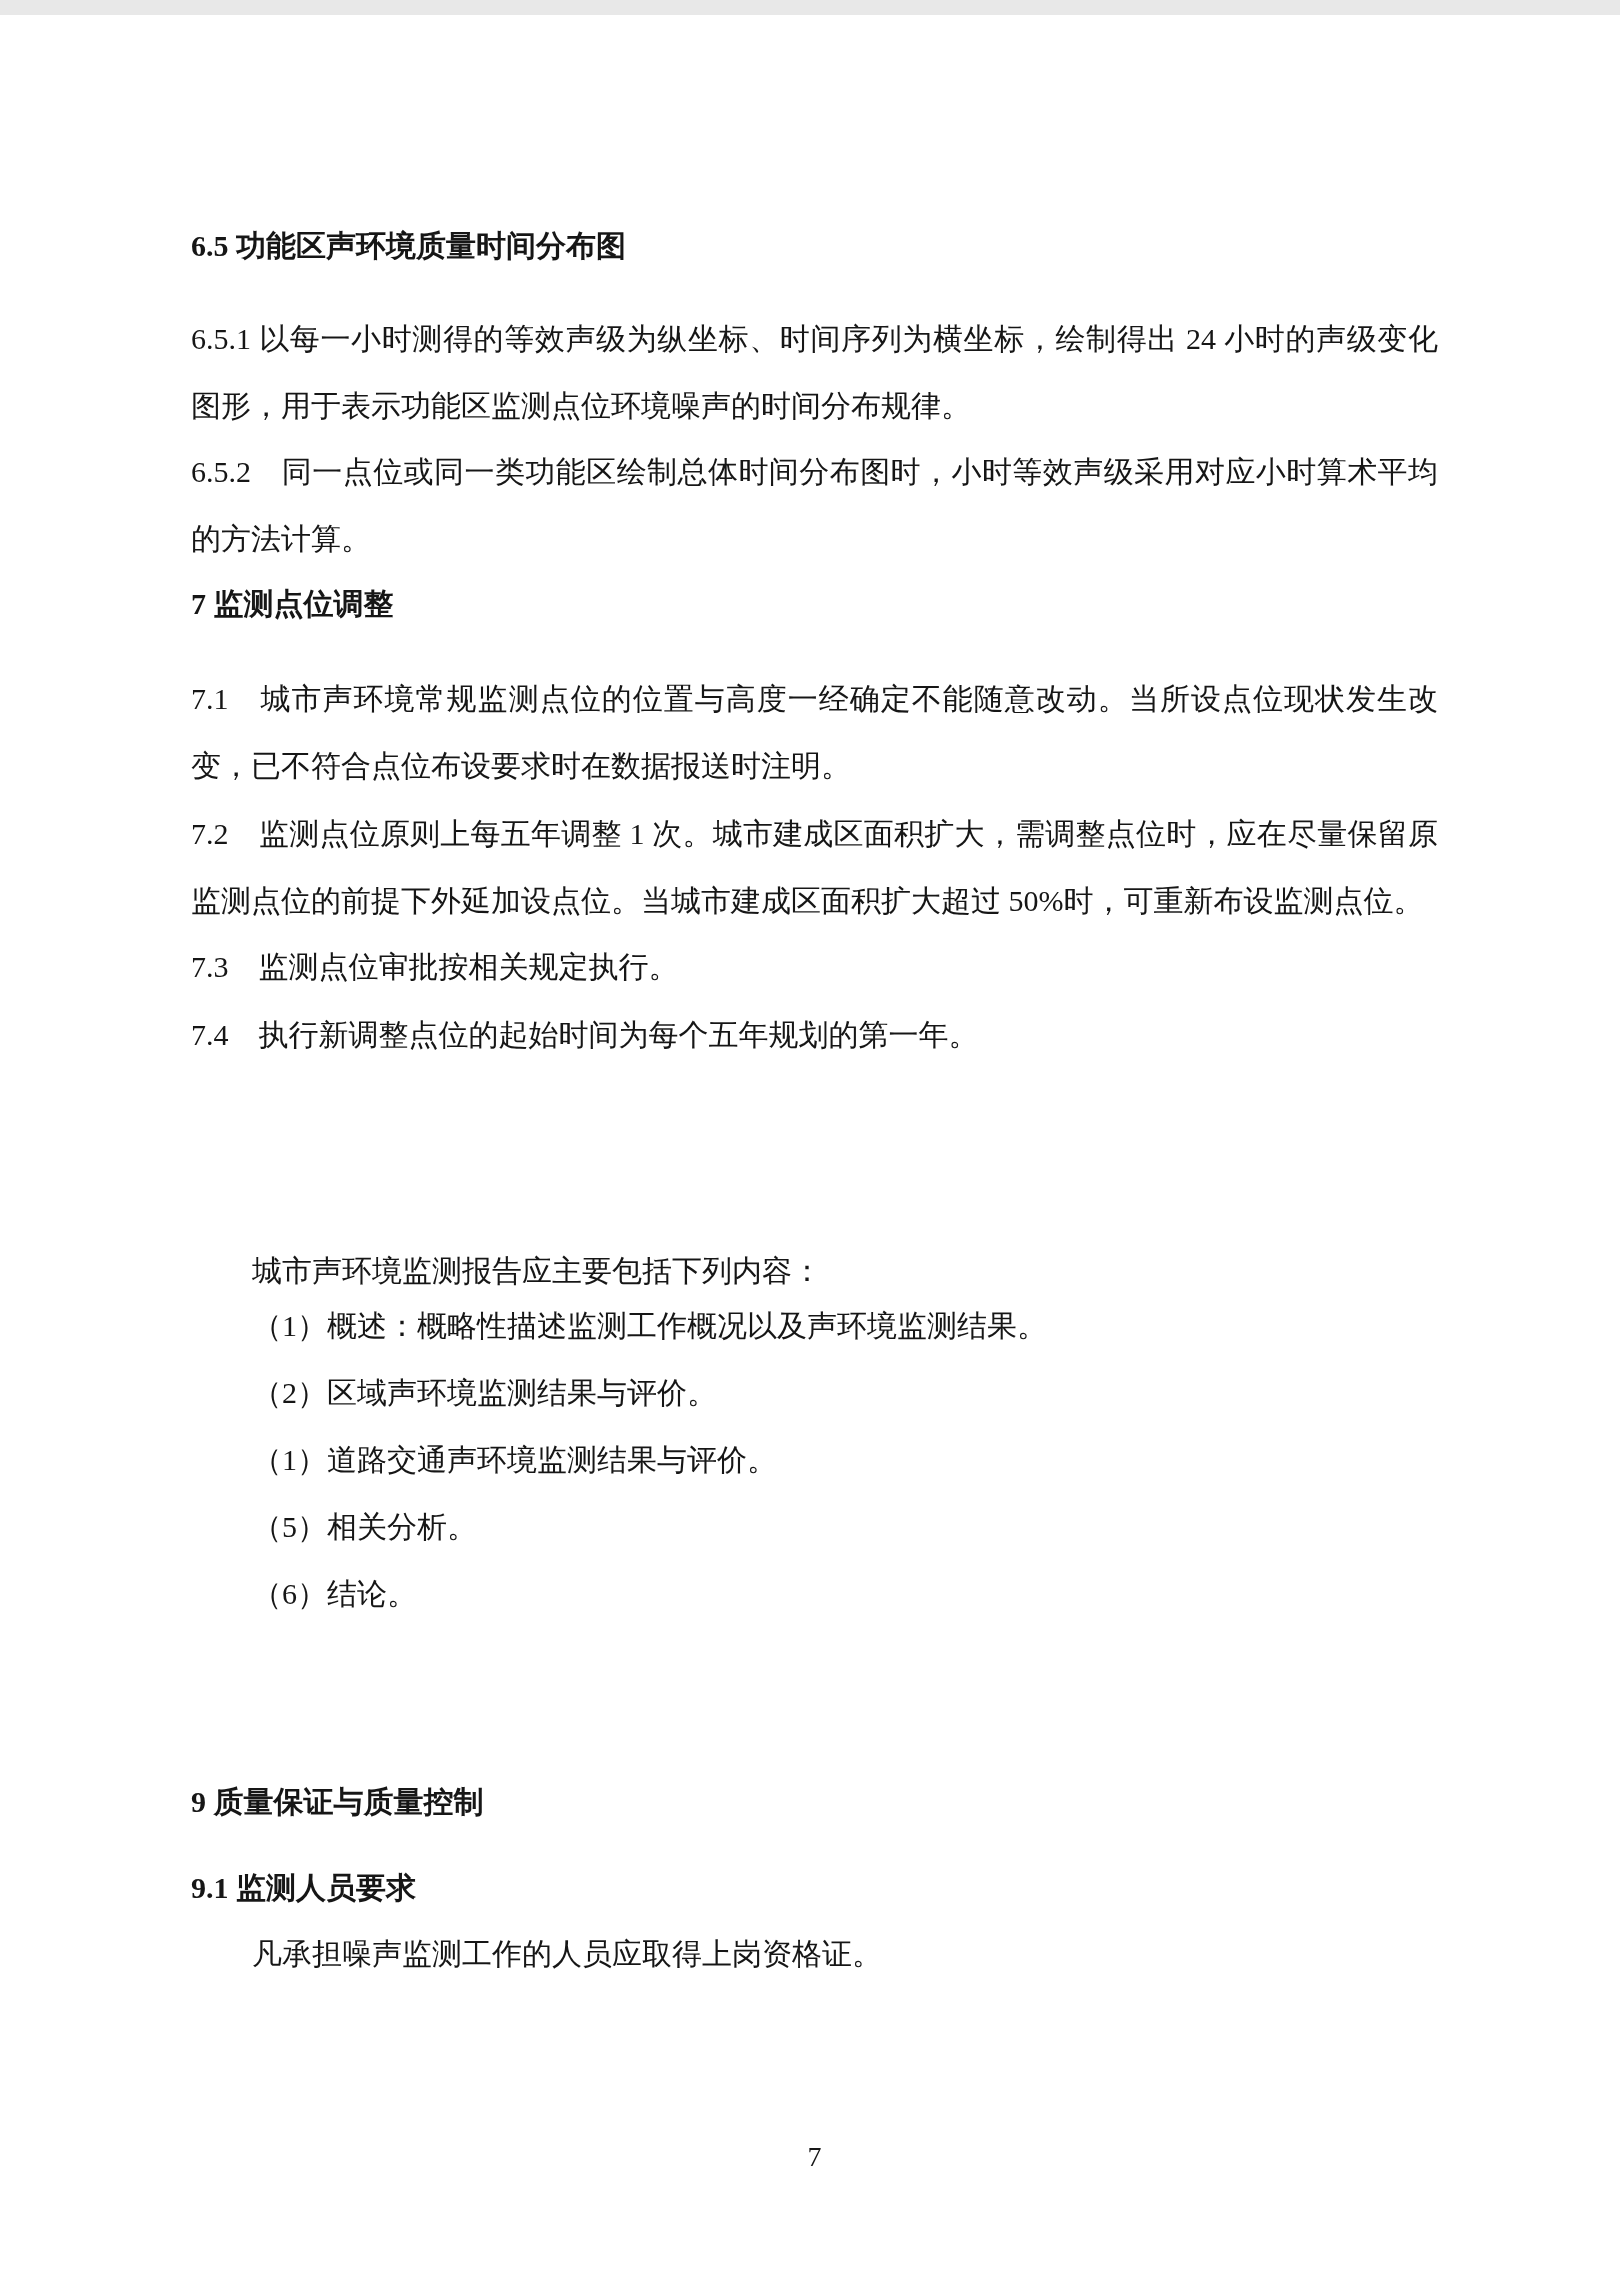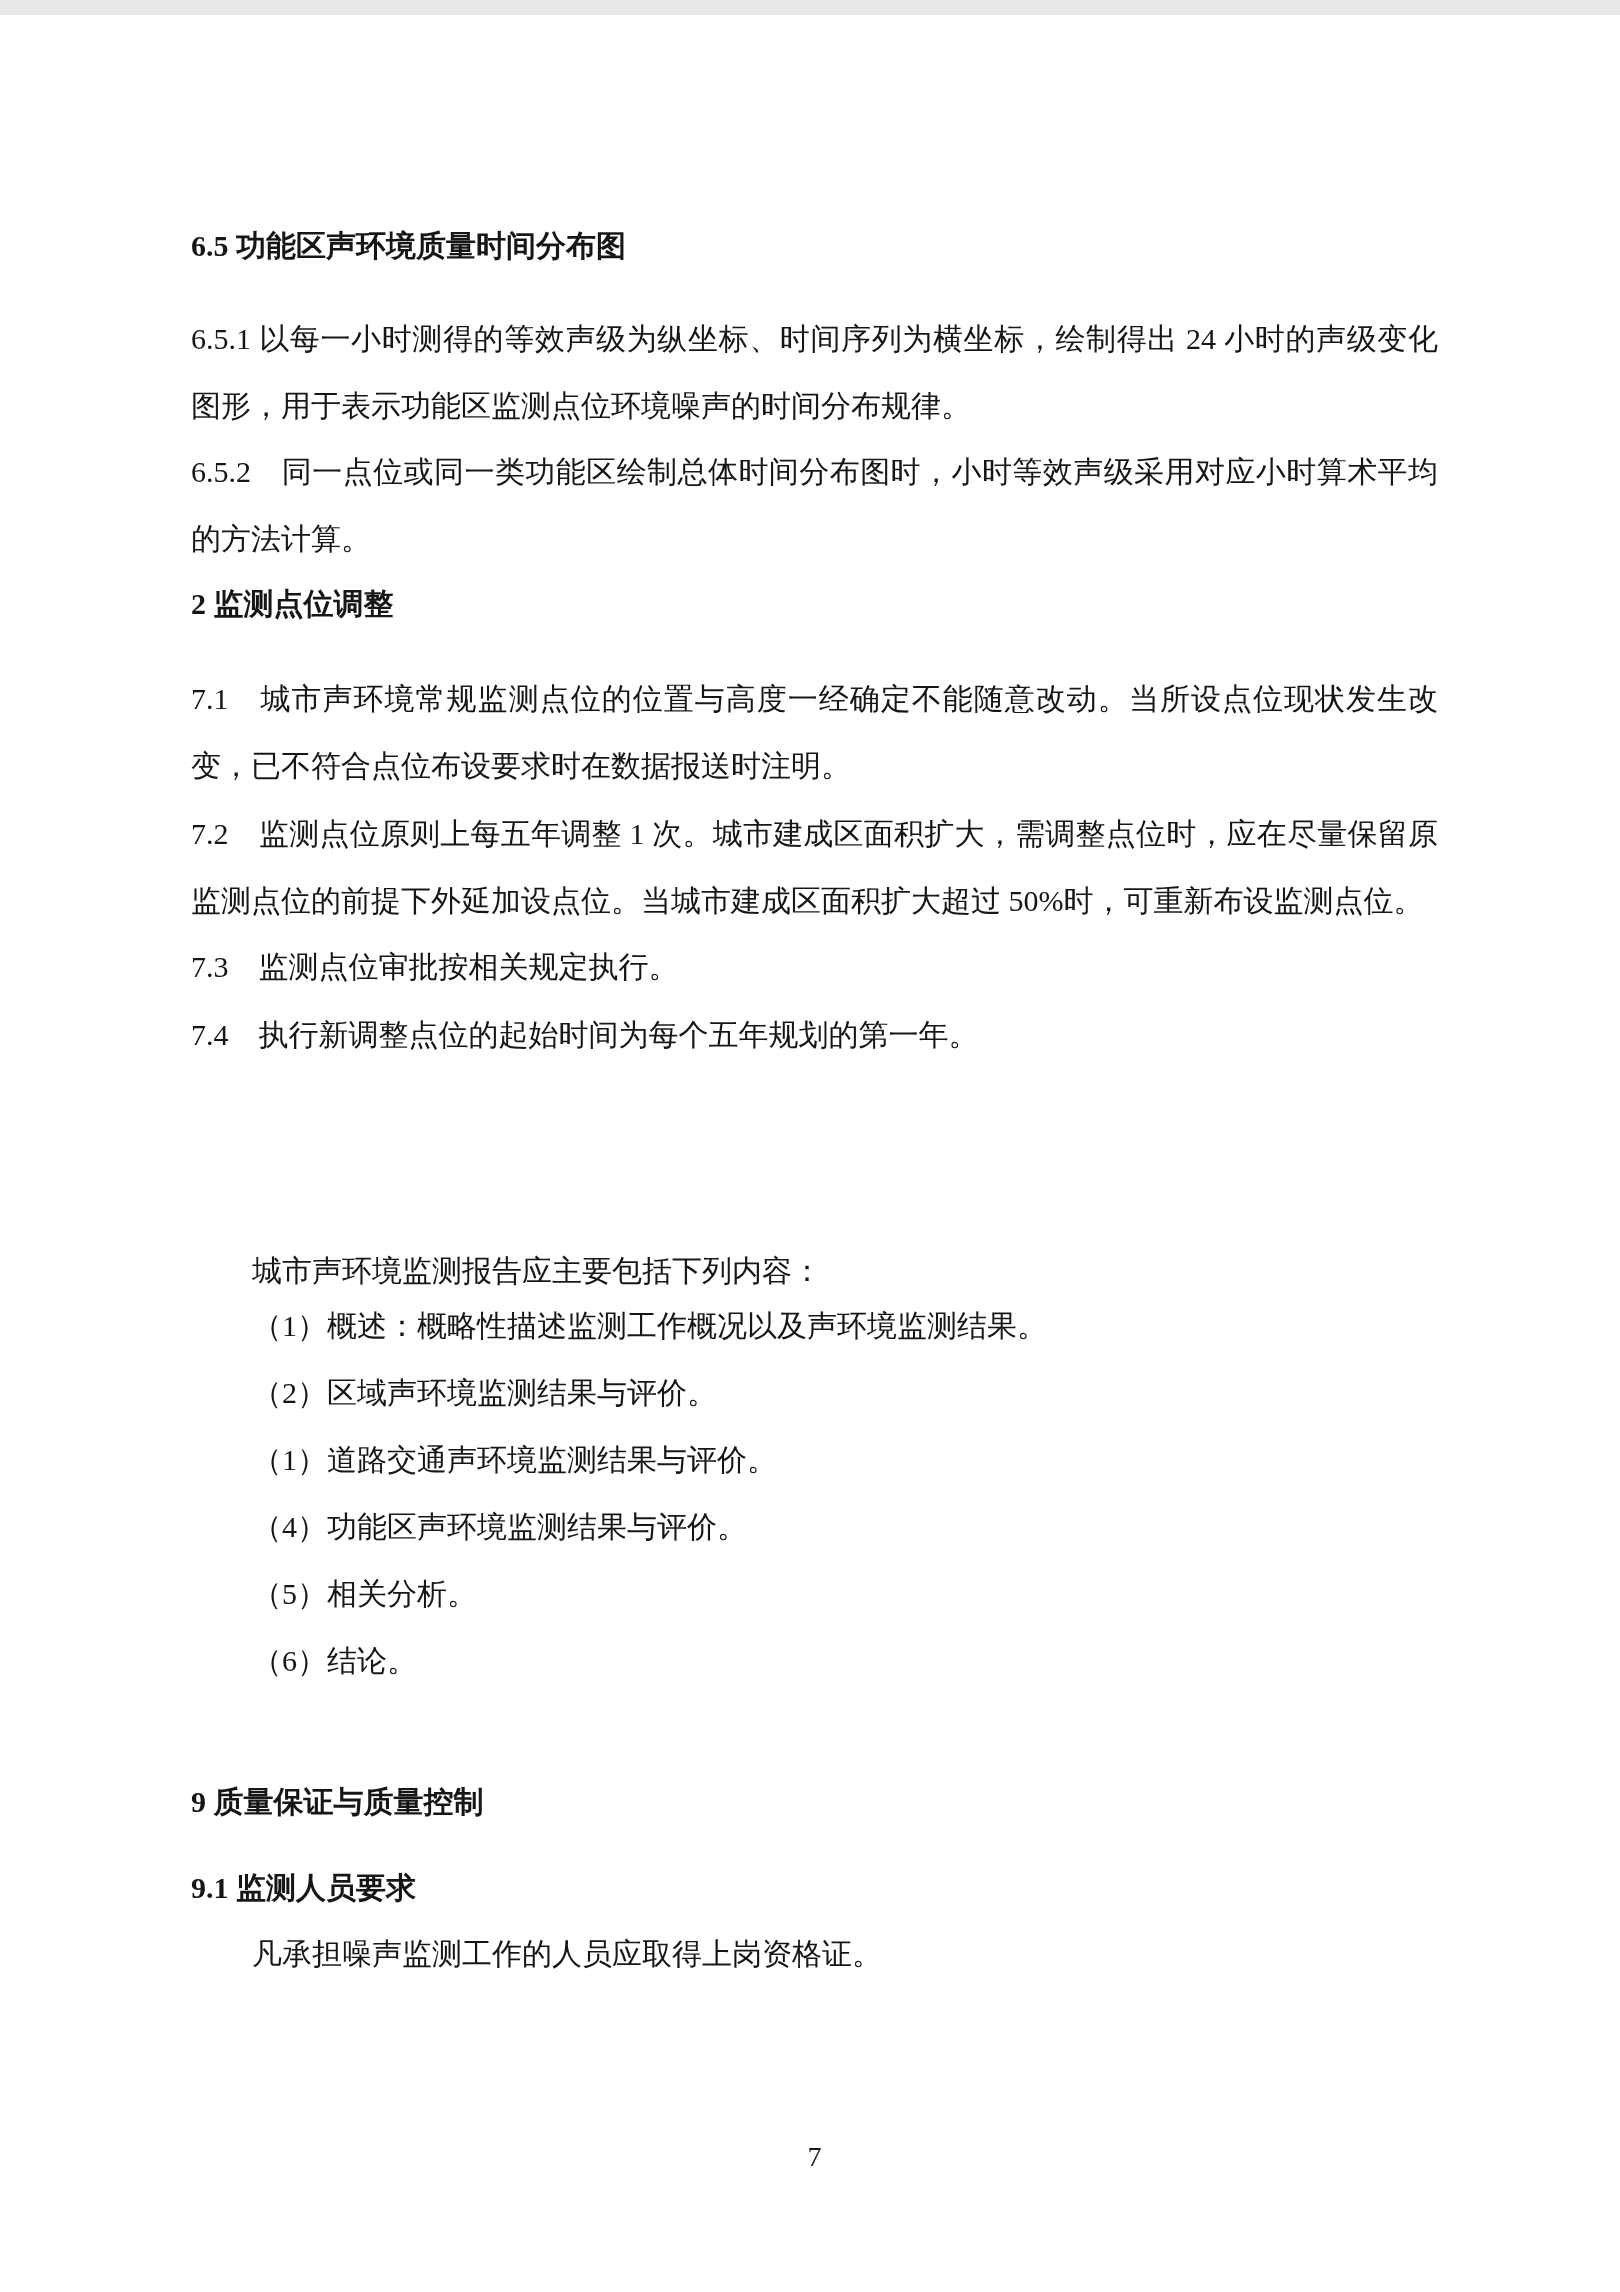--- a/index.html
+++ b/index.html
@@ -64,38 +64,37 @@
 <body>
 
 <div class="page">
 
   <h2 class="content-block heading-2" style="top:197px">6.5 功能区声环境质量时间分布图</h2>
 
   <p class="content-block para" style="top:290px">6.5.1 以每一小时测得的等效声级为纵坐标、时间序列为横坐标，绘制得出 24 小时的声级变化图形，用于表示功能区监测点位环境噪声的时间分布规律。</p>
 
   <p class="content-block para" style="top:423px">6.5.2　同一点位或同一类功能区绘制总体时间分布图时，小时等效声级采用对应小时算术平均的方法计算。</p>
 
-  <h1 class="content-block heading-1" style="top:555px">2 监测点位调整</h1>
+  <h1 class="content-block heading-1" style="top:555px">7 监测点位调整</h1>
 
   <p class="content-block para" style="top:650px">7.1　城市声环境常规监测点位的位置与高度一经确定不能随意改动。当所设点位现状发生改变，已不符合点位布设要求时在数据报送时注明。</p>
 
   <p class="content-block para" style="top:785px">7.2　监测点位原则上每五年调整 1 次。城市建成区面积扩大，需调整点位时，应在尽量保留原监测点位的前提下外延加设点位。当城市建成区面积扩大超过 50%时，可重新布设监测点位。</p>
 
   <p class="content-block para-last" style="top:918px">7.3　监测点位审批按相关规定执行。</p>
 
   <p class="content-block para-last" style="top:986px">7.4　执行新调整点位的起始时间为每个五年规划的第一年。</p>
 
 
   <p class="content-block para-last indent-2" style="top:1222px">城市声环境监测报告应主要包括下列内容：</p>
 
   <div class="report-list" style="top:1277px">
     <div class="list-item">（1）概述：概略性描述监测工作概况以及声环境监测结果。</div>
     <div class="list-item">（2）区域声环境监测结果与评价。</div>
     <div class="list-item">（1）道路交通声环境监测结果与评价。</div>
-    <div class="list-item">（4）功能区声环境监测结果与评价。</div>
     <div class="list-item">（5）相关分析。</div>
     <div class="list-item">（6）结论。</div>
   </div>
 
   <h1 class="content-block heading-1" style="top:1753px">9 质量保证与质量控制</h1>
 
   <h2 class="content-block heading-2" style="top:1839px">9.1 监测人员要求</h2>
 
   <p class="content-block para-last indent-2" style="top:1905px">凡承担噪声监测工作的人员应取得上岗资格证。</p>
 

